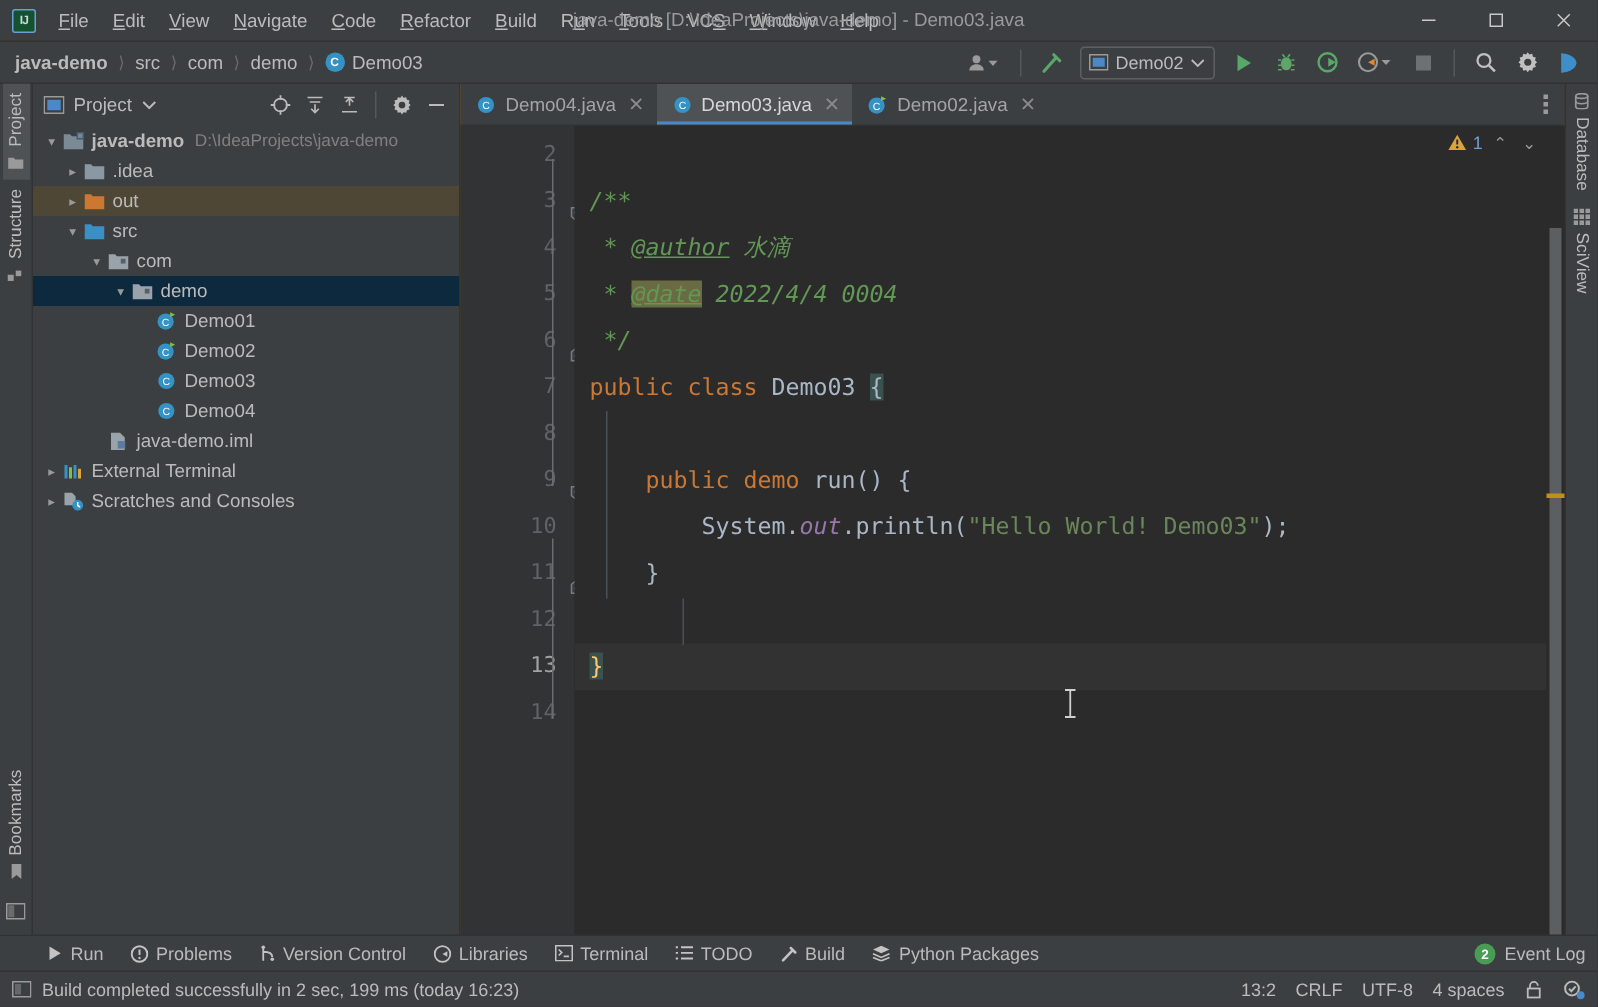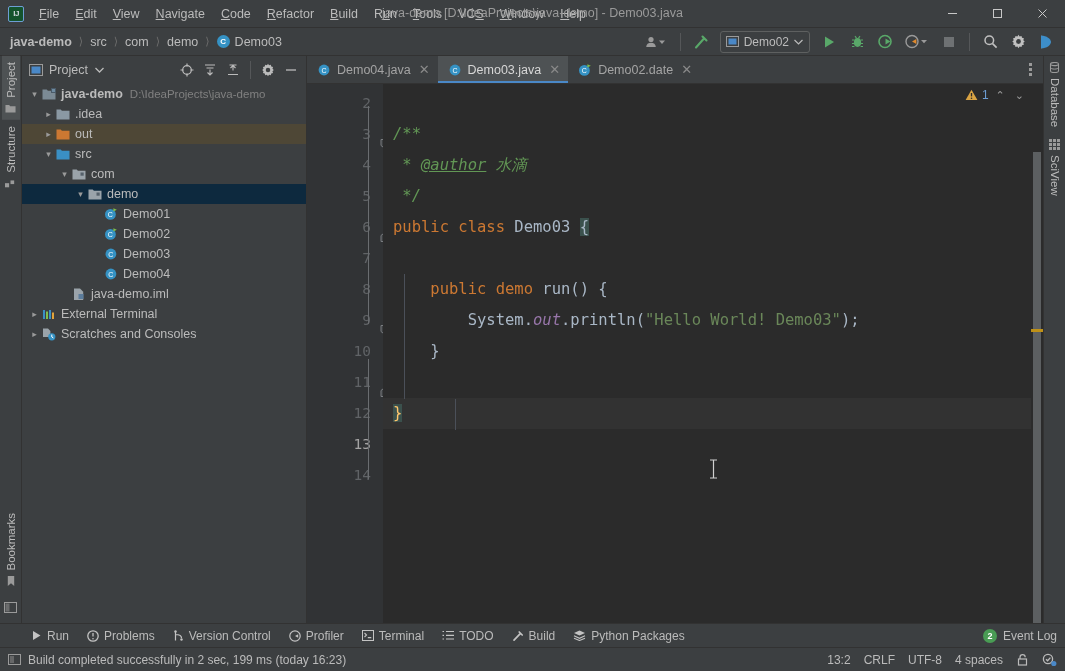--- a/index.html
+++ b/index.html
@@ -551,21 +551,21 @@
           <span class="x">✕</span>
         </div>
         <div class="etab">
           <span>
             <svg width="14" height="14" viewBox="0 0 14 14" style="display:block;">
                 <circle cx="6.4" cy="7.4" r="5.4" fill="#3592c4"></circle>
                 <text x="6.4" y="10.2" font-size="7" fill="#fff" text-anchor="middle" font-family="Liberation Sans">C</text>
                 <path d="M9.4 1.2l3.4 1.6-3.4 1.6z" fill="#7fbf4d"></path>
               </svg>
           </span>
-          <span>Demo02.date</span>
+          <span>Demo02.java</span>
           <span class="x">✕</span>
         </div>
         <div class="tabs-right">
           <div class="kebab">
               <i></i>
               <i></i>
               <i></i>
             </div>
         </div>
       </div>
@@ -620,20 +620,21 @@
           <div class="gline">14</div>
 
           <div style="position:absolute; left:61px; top:22px; width:1px; height:218px; background:#6a6d70;"></div>
           <div style="position:absolute; left:61px; top:275px; width:1px; height:120px; background:#6a6d70;"></div>
         </div>
 
         <div class="codearea">
           <div class="cline"></div>
           <div class="cline"><span class="cmt">/**</span></div>
           <div class="cline"><span class="cmt"> * </span><span class="tag">@author</span><span class="cmt"> 水滴</span></div>
+          <div class="cline"><span class="cmt"> * </span><span class="tag tag-hl">@date</span><span class="cmt"> 2022/4/4 0004</span></div>
           <div class="cline"><span class="cmt"> */</span></div>
           <div class="cline"><span class="kw">public</span> <span class="kw">class</span> <span class="cls">Demo03</span> <span class="brace-hl">{</span></div>
           <div class="cline"></div>
           <div class="cline">    <span class="kw">public</span> <span class="kw">demo</span> <span class="mth">run</span>() {</div>
           <div class="cline">        System.<span class="fld">out</span>.println(<span class="str">"Hello World! Demo03"</span>);</div>
           <div class="cline">    }</div>
           <div class="cline"></div>
           <div class="cline current"><span class="brace-hl brace-y">}</span></div>
           <div class="cline"></div>
 
@@ -710,21 +711,21 @@
           <circle cx="2.5" cy="1.5" r="1.2" fill="#c3c3c3"></circle>
           <circle cx="8.5" cy="9.5" r="1.2" fill="#c3c3c3"></circle>
         </svg>
       <span>Version Control</span>
     </div>
     <div class="tool">
       <svg width="12" height="12" viewBox="0 0 12 12">
           <circle cx="6" cy="6" r="5.2" fill="none" stroke="#c3c3c3" stroke-width="1.2"></circle>
           <path d="M6 6l3.2-1.8v3.6z" fill="#c3c3c3"></path>
         </svg>
-      <span>Profiler</span>
+      <span>Libraries</span>
     </div>
     <div class="tool">
       <svg width="12" height="11" viewBox="0 0 12 11">
           <rect x="0.5" y="0.5" width="11" height="10" fill="none" stroke="#c3c3c3"></rect>
           <path d="M2.5 3l2 2-2 2M5.8 7.6h3.5" stroke="#c3c3c3" stroke-width="1.1" fill="none"></path>
         </svg>
       <span>Terminal</span>
     </div>
     <div class="tool">
       <svg width="12" height="11" viewBox="0 0 12 11">

